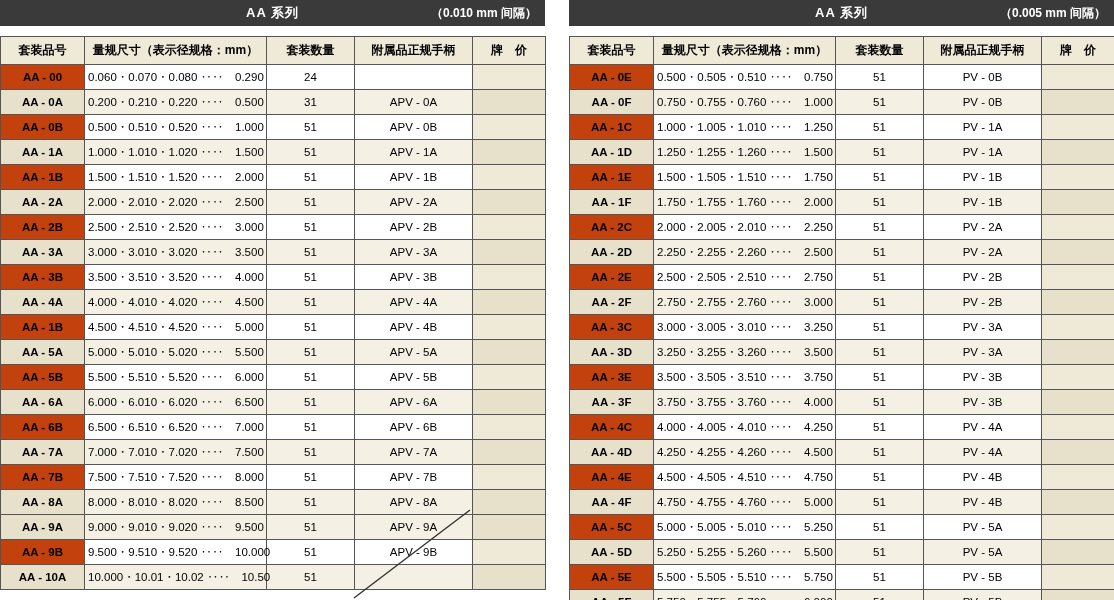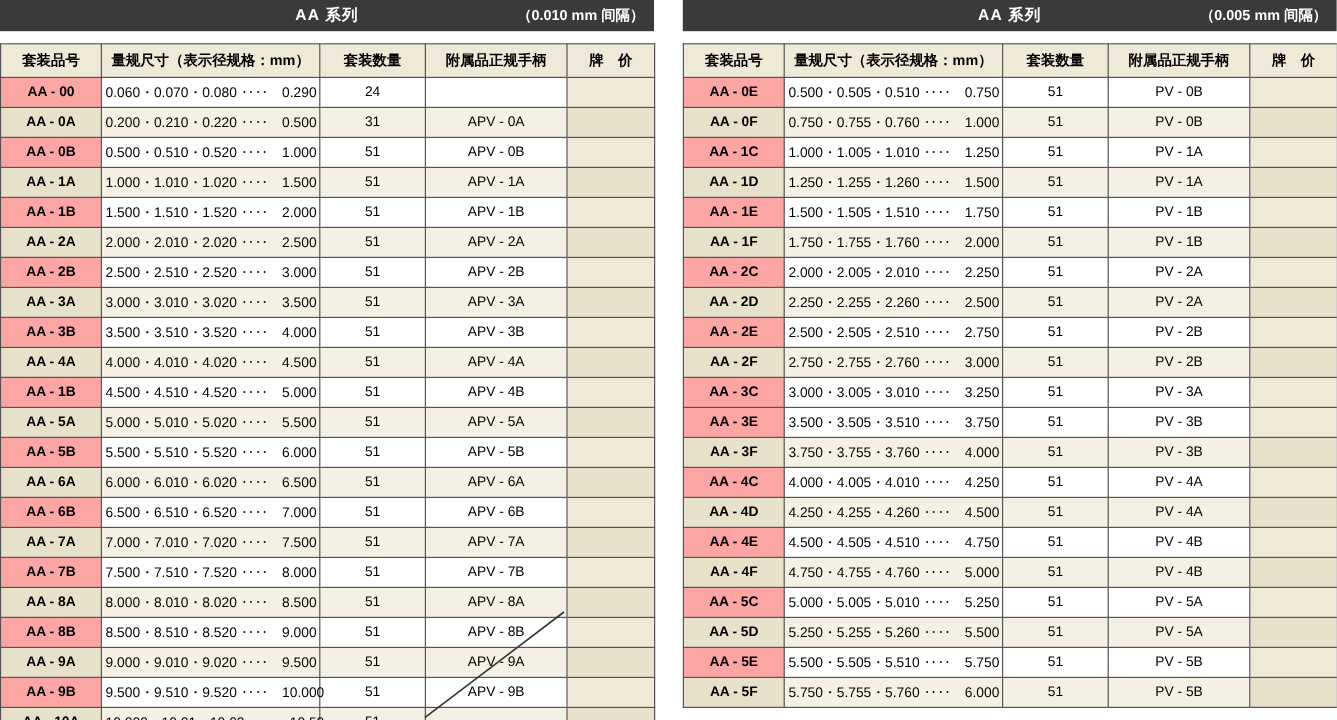--- a/index.html
+++ b/index.html
@@ -67,21 +67,21 @@
     height: 28px;
   }
   
   col.c-code  { width: 84px; }
   col.c-size  { width: 182px; }
   col.c-qty   { width: 88px; }
   col.c-hand  { width: 118px; }
   col.c-price { width: 73px; }
 
   td.code {
-    background: #fca5a5;
+    background: #c2410c;
     font-weight: bold;
     text-align: center;
     font-size: 12px;
   }
   td.size {
     text-align: left;
     padding-left: 6px;
     white-space: nowrap;
     letter-spacing: 0px;
   }
@@ -251,27 +251,20 @@
             <td class="handle">APV - 7B</td>
             <td class="price"></td>
           </tr>
           <tr class="alt">
             <td class="code">AA - 8A</td>
             <td class="size">8.000・8.010・8.020 ‥‥　8.500</td>
             <td class="qty">51</td>
             <td class="handle">APV - 8A</td>
             <td class="price"></td>
           </tr>
-          <tr>
-            <td class="code">AA - 8B</td>
-            <td class="size">8.500・8.510・8.520 ‥‥　9.000</td>
-            <td class="qty">51</td>
-            <td class="handle">APV - 8B</td>
-            <td class="price"></td>
-          </tr>
           <tr class="alt">
             <td class="code">AA - 9A</td>
             <td class="size">9.000・9.010・9.020 ‥‥　9.500</td>
             <td class="qty">51</td>
             <td class="handle">APV - 9A</td>
             <td class="price"></td>
           </tr>
           <tr>
             <td class="code">AA - 9B</td>
             <td class="size">9.500・9.510・9.520 ‥‥　10.000</td>
@@ -386,20 +379,27 @@
             <td class="handle">PV - 2B</td>
             <td class="price"></td>
           </tr>
           <tr>
             <td class="code">AA - 3C</td>
             <td class="size">3.000・3.005・3.010 ‥‥　3.250</td>
             <td class="qty">51</td>
             <td class="handle">PV - 3A</td>
             <td class="price"></td>
           </tr>
+          <tr class="alt">
+            <td class="code">AA - 3D</td>
+            <td class="size">3.250・3.255・3.260 ‥‥　3.500</td>
+            <td class="qty">51</td>
+            <td class="handle">PV - 3A</td>
+            <td class="price"></td>
+          </tr>
           <tr>
             <td class="code">AA - 3E</td>
             <td class="size">3.500・3.505・3.510 ‥‥　3.750</td>
             <td class="qty">51</td>
             <td class="handle">PV - 3B</td>
             <td class="price"></td>
           </tr>
           <tr class="alt">
             <td class="code">AA - 3F</td>
             <td class="size">3.750・3.755・3.760 ‥‥　4.000</td>

